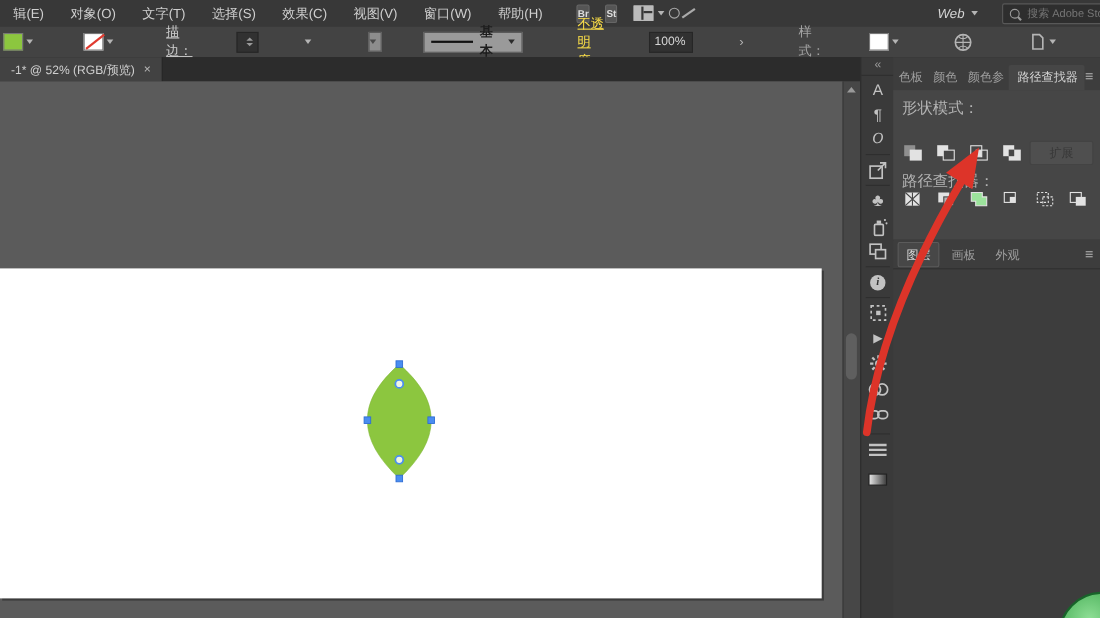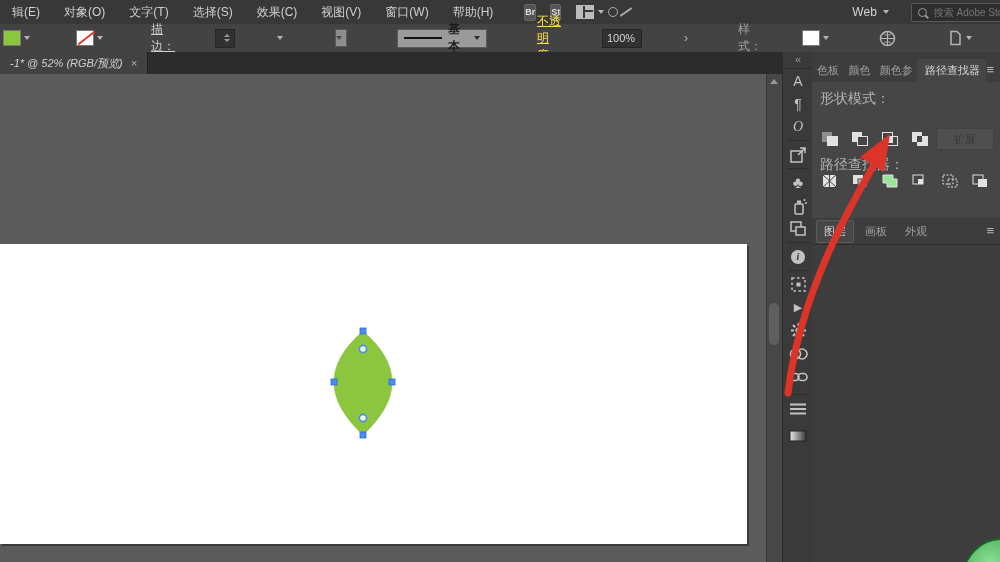--- a/index.html
+++ b/index.html
@@ -15,21 +15,21 @@
   .sq-btn{width:17px;height:15px;background:#555;border:1px solid #666;border-radius:2px;color:#ddd;
           font-size:9px;font-weight:bold;display:flex;align-items:center;justify-content:center;margin:0 7px;}
   .chv{width:0;height:0;border-left:3px solid transparent;border-right:3px solid transparent;
        border-top:4px solid #b5b5b5;display:inline-block;}
   .layout-icon{width:16px;height:12px;border:1px solid #bbb;display:inline-block;position:relative;background:#bbb;}
   .layout-icon:before{content:"";position:absolute;left:6px;top:0;bottom:0;width:2px;background:#383838;}
   .layout-icon:after{content:"";position:absolute;left:8px;right:0;top:4px;height:2px;background:#383838;}
   .gpu-icon{width:16px;height:14px;position:relative;display:inline-block;}
   .gpu-icon:before{content:"";position:absolute;left:1px;top:6px;width:14px;height:2px;background:#aaa;transform:rotate(-35deg);}
   .gpu-icon:after{content:"";position:absolute;right:0;top:2px;width:8px;height:8px;border:1.5px solid #aaa;border-radius:50%;}
-  .ws-switch{display:flex;align-items:center;gap:6px;color:#d5d5d5;}
+  .ws-switch{display:flex;align-items:center;gap:6px;color:#d5d5d5;font-style:italic;}
   .searchbox{display:flex;align-items:center;gap:5px;background:#2e2e2e;border:1px solid #585858;
              border-radius:2px;height:17px;padding:0 6px;width:96px;}
   .mag{width:7px;height:7px;border:1.5px solid #9a9a9a;border-radius:50%;position:relative;flex:none;}
   .mag:after{content:"";position:absolute;left:6px;top:7px;width:4px;height:1.5px;background:#9a9a9a;transform:rotate(45deg);}
   .searchbox input{background:transparent;border:none;outline:none;color:#8f8f8f;font-size:10px;width:78px;
                    font-family:"Liberation Sans","DejaVu Sans",sans-serif;}
   
   .controlbar{left:0;top:24px;width:1000px;height:28px;background:#434343;border-bottom:1px solid #2a2a2a;
               display:flex;align-items:center;font-size:12px;gap:36px;}
   .swatch{width:16px;height:14px;border:1px solid #777;display:inline-block;position:relative;background:#fff;flex:none;}
@@ -38,21 +38,21 @@
   .spin{display:flex;flex-direction:column;gap:2px;margin-left:4px;}
   .spin i{width:0;height:0;border-left:3px solid transparent;border-right:3px solid transparent;display:block;}
   .spin .up{border-bottom:3px solid #9a9a9a;} .spin .dn{border-top:3px solid #9a9a9a;}
   .profilebox{background:#8d8d8d;border:1px solid #5a5a5a;width:82px;height:16px;display:flex;align-items:center;justify-content:flex-end;padding-right:4px;}
   .brushbox{background:#9a9a9a;border:1px solid #5a5a5a;height:17px;display:flex;align-items:center;gap:6px;padding:0 6px;color:#1d1d1d;}
   .brush-line{width:46px;height:2px;background:#111;}
   .ulabel{text-decoration:underline;color:#fde047;}
   .cb-sep{width:1px;height:18px;background:#535353;margin:0 8px;}
   .ico{display:inline-flex;align-items:center;justify-content:center;flex:none;}
   
-  .tabbar{left:0;top:52px;width:782px;height:22px;background:#2c2c2c;display:flex;align-items:flex-end;font-style:italic;}
+  .tabbar{left:0;top:52px;width:782px;height:22px;background:#2c2c2c;display:flex;align-items:flex-end;}
   .doctab{height:22px;background:#424242;display:flex;align-items:center;gap:8px;padding:0 10px;color:#cfcfcf;font-size:11px;border-right:1px solid #222;}
   .doctab .x{color:#b5b5b5;font-size:11px;}
   
   .canvas{left:0;top:74px;width:766px;height:488px;background:#5b5b5b;}
   .artboard{left:0;top:170px;width:747px;height:300px;background:#ffffff;box-shadow:2px 2px 0 rgba(0,0,0,.35);}
   .vscroll{left:766px;top:74px;width:15px;height:488px;background:#474747;border-left:1px solid #3a3a3a;}
   .vs-up{position:absolute;left:3px;top:5px;width:0;height:0;border-left:4px solid transparent;border-right:4px solid transparent;border-bottom:5px solid #9a9a9a;}
   .vs-thumb{position:absolute;left:2px;top:229px;width:10px;height:42px;background:#5f5f5f;border-radius:5px;}
   
   .dock{left:782px;top:52px;width:30px;height:510px;background:#3a3a3a;border-left:1px solid #2c2c2c;border-right:1px solid #2c2c2c;
@@ -133,21 +133,21 @@
     <span class="inset-box" style="width:30px;margin-left:4px">
       <span class="spin">
           <i class="up"></i>
           <i class="dn"></i>
         </span>
     </span>
     <span class="chv" style="margin-left:6px"></span>
     <span class="profilebox" style="margin-left:16px">
         <span class="chv" style="border-top-color:#4a4a4a"></span>
       </span>
-    <span class="brushbox" style="margin-left:14px">
+    <span class="brushbox" style="margin-left:2px">
       <span class="brush-line"></span>
       <b>基本</b>
       <span class="chv" style="border-top-color:#2a2a2a"></span>
     </span>
     <span class="ulabel" style="margin-left:14px">不透明度：</span>
     <input class="inset-box" style="width: 30px; margin-left: 5px; color: rgb(213, 213, 213); font-size: 11px; outline: none;" value="100%">
     <span style="margin-left:6px;color:#b5b5b5">›</span>
     <span style="margin-left:14px;color:#a3a3a3">样式：</span>
     <span class="ico" style="gap:3px;margin-left:4px">
       <span class="swatch"></span>

